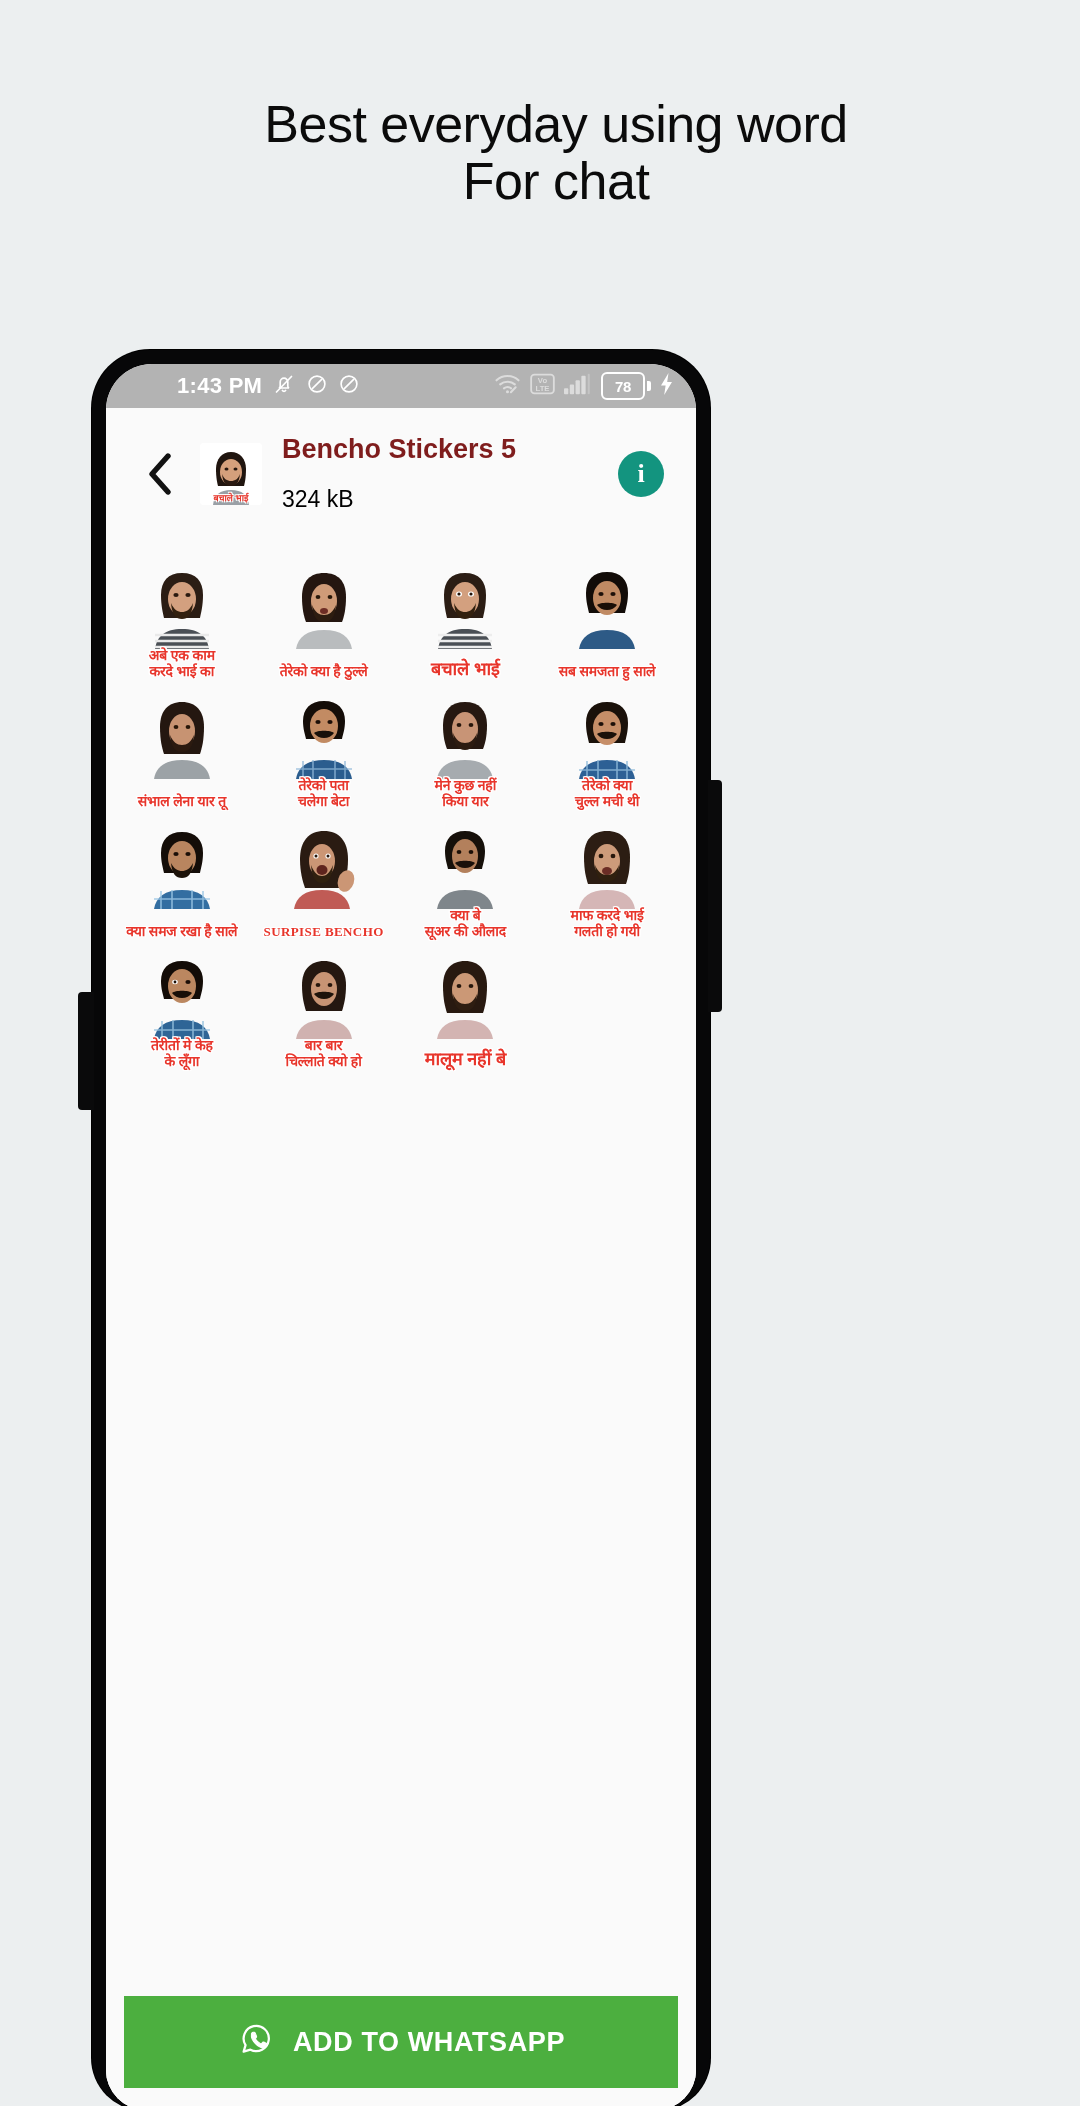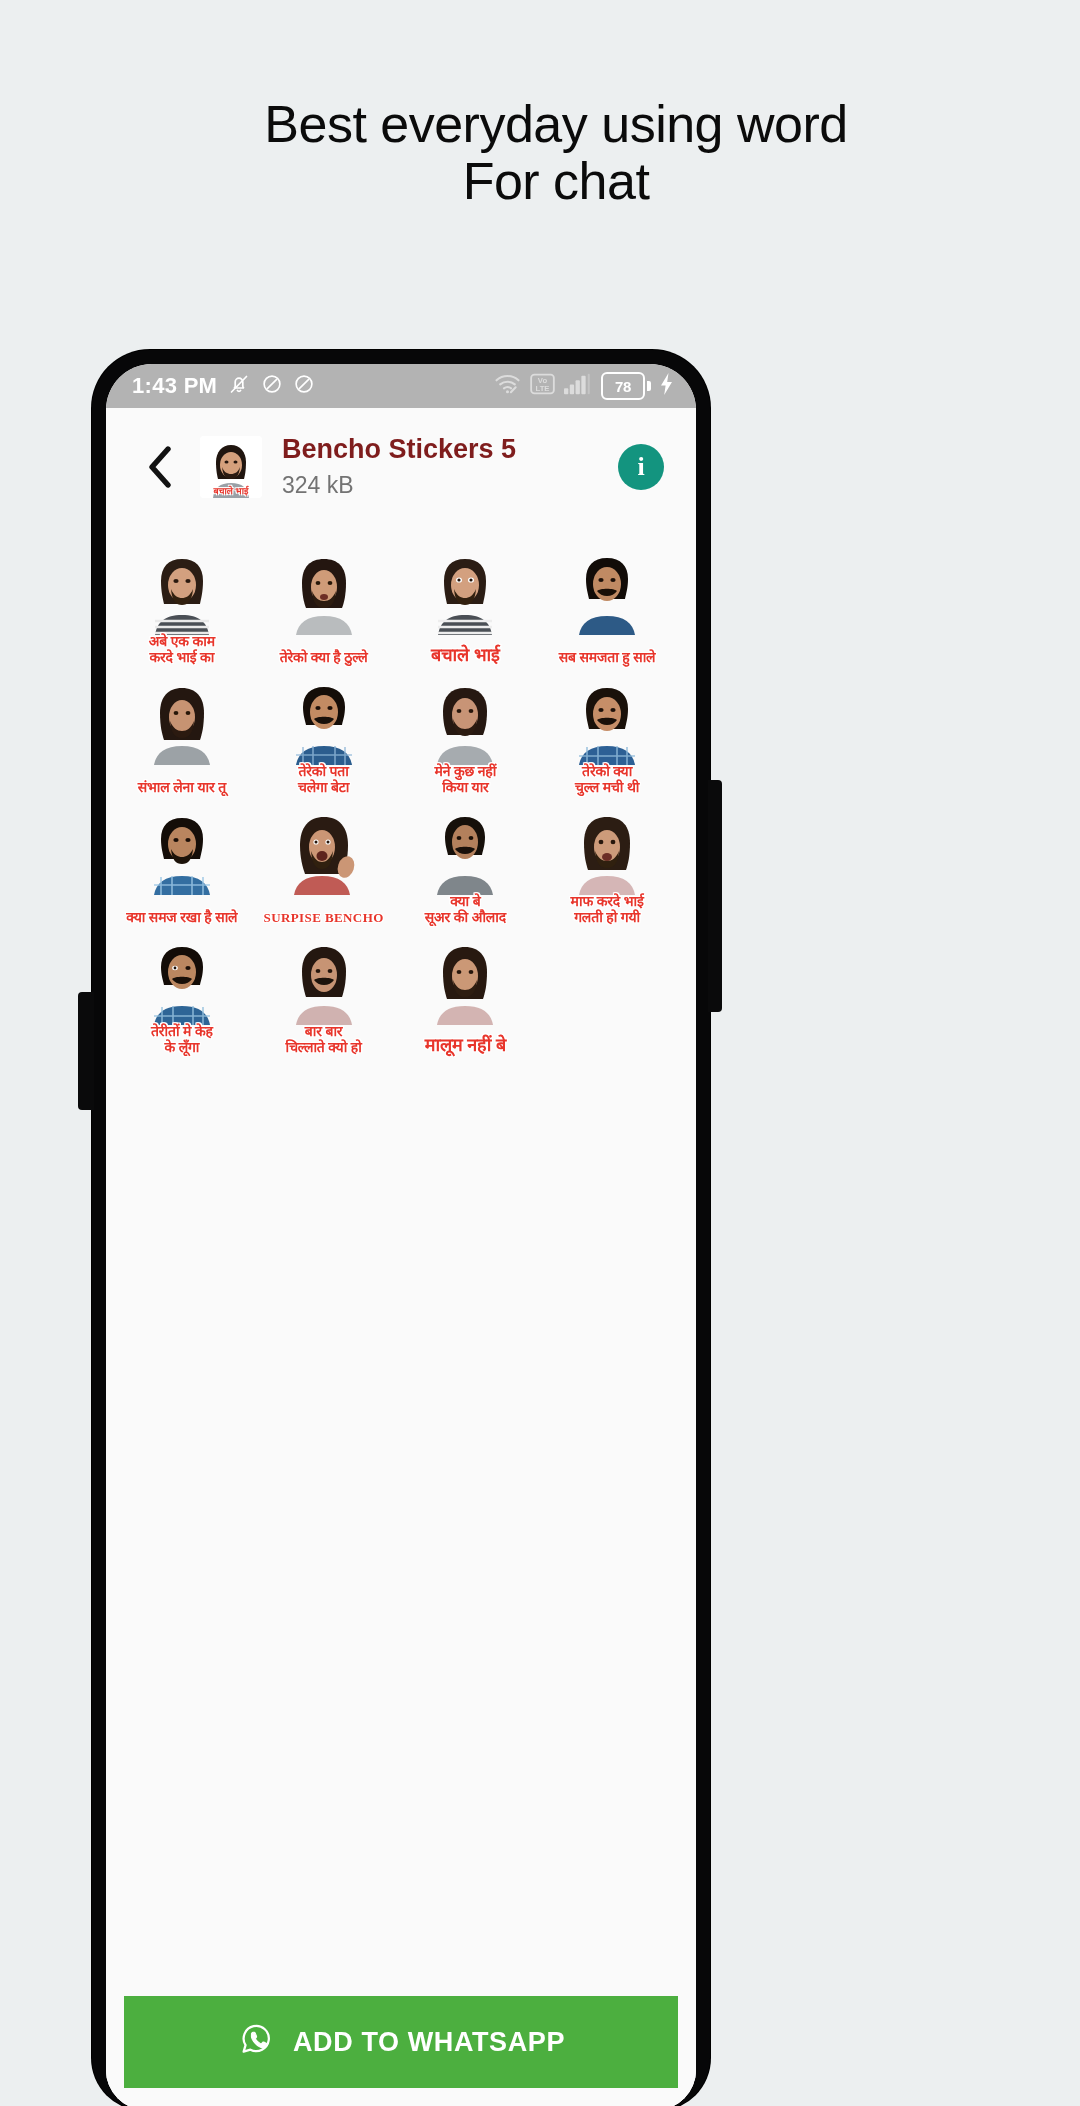--- a/index.html
+++ b/index.html
@@ -67,21 +67,21 @@
 
   
   .status-bar {
     height: 44px;
     background: #b3b3b3;
     display: flex;
     align-items: center;
     padding: 0 22px 0 26px;
     color: #ffffff;
   }
-  .sb-left { display: flex; align-items: center; gap: 10px; }
+  .sb-left { display: flex; align-items: center; gap: 10px; margin-left: 45px; }
   .sb-time { font-size: 22px; font-weight: 700; letter-spacing: .3px; }
   .sb-right { margin-left: auto; display: flex; align-items: center; gap: 9px; }
   .sb-icon { display: block; }
 
   .battery {
     display: flex;
     align-items: center;
     gap: 2px;
   }
   .battery-body {
@@ -135,22 +135,22 @@
     font-size: 27px;
     font-weight: 700;
     color: #7f1d1d;
     line-height: 1.12;
     white-space: nowrap;
     overflow: hidden;
     text-overflow: ellipsis;
   }
   .pack-size {
     font-size: 23px;
-    color: #737373;
-    margin-top: 8px;
+    color: #000000;
+    margin-top: 22px;
     font-weight: 400;
   }
   .info-btn {
     width: 46px; height: 46px;
     border-radius: 50%;
     background: #13947f;
     color: #ffffff;
     display: flex; align-items: center; justify-content: center;
     font-size: 26px; font-weight: 700;
     font-family: "Liberation Serif", serif;

